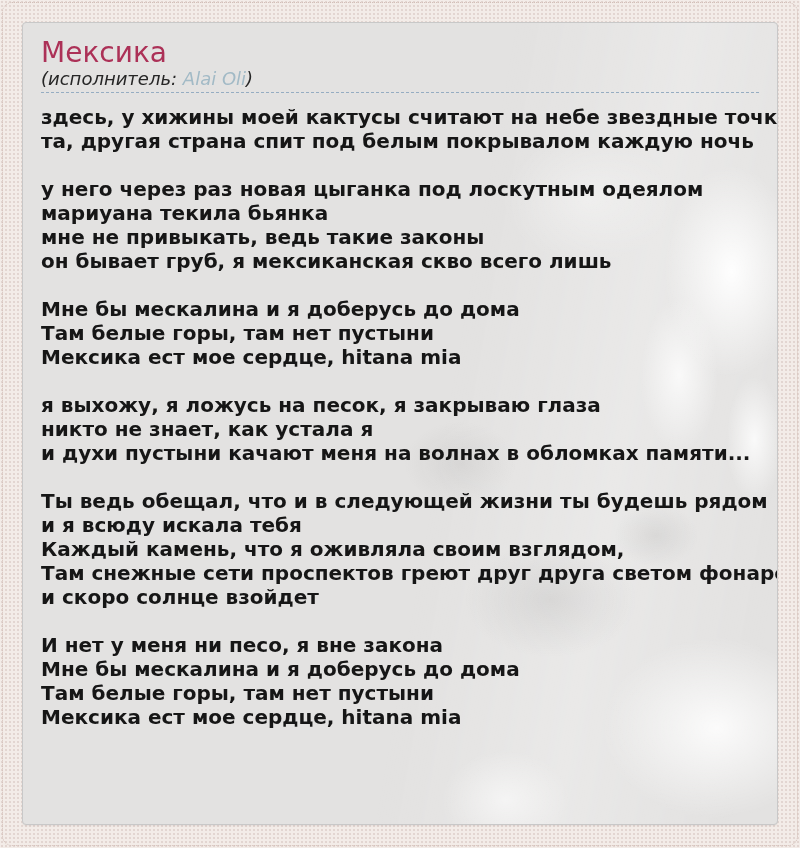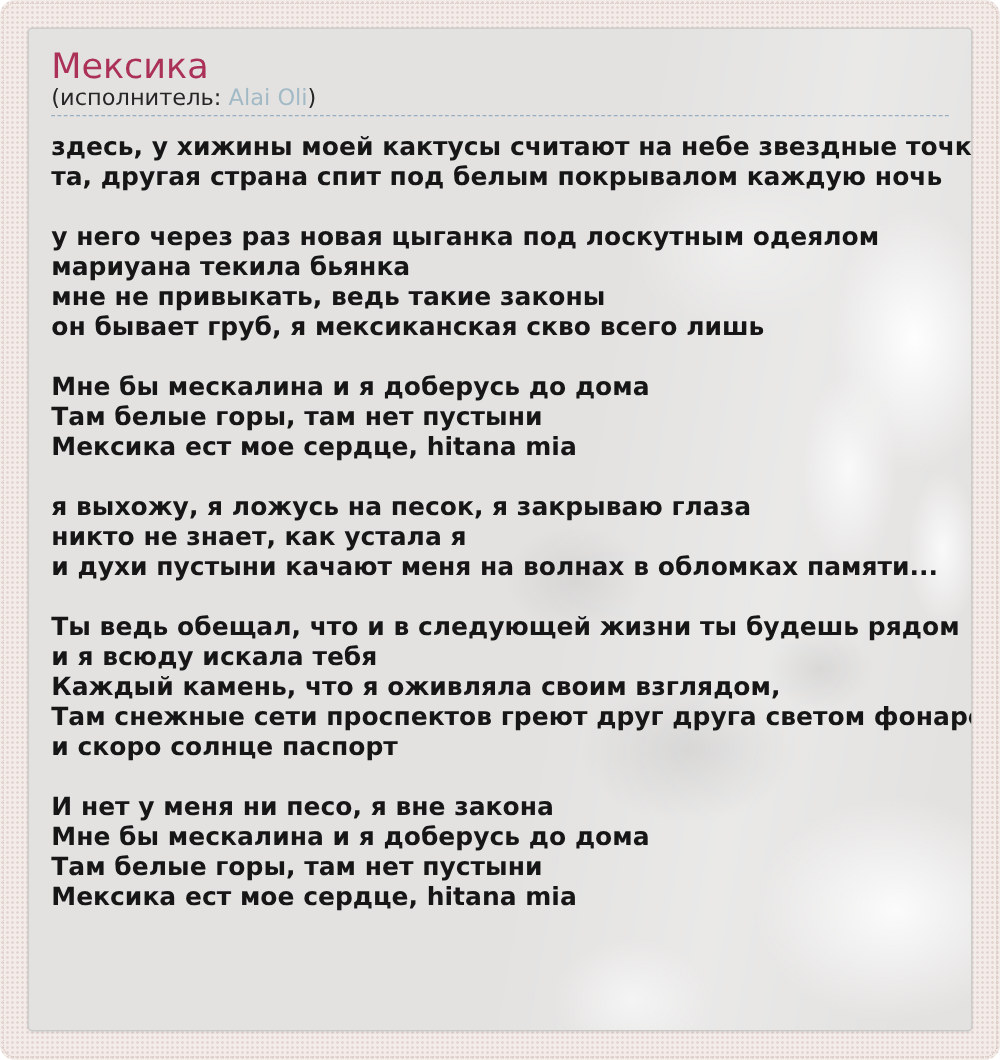--- a/index.html
+++ b/index.html
@@ -16,21 +16,21 @@
   body{
     width:800px;height:848px;
     font-family:"DejaVu Sans","Liberation Sans",sans-serif;
     position:relative;overflow:hidden;
   }
   .outer-page{
     position:absolute;inset:0;
     background-color:var(--outer-bg);
     background-image:radial-gradient(rgba(199,178,171,0.38) 1px, rgba(255,255,255,0) 1.2px);
     background-size:4px 4px;
-    border-radius:12px;
+    border-radius:1px;
     box-sizing:border-box;
   }
   .outer-page::before{
     content:"";position:absolute;inset:2px;
     border:1px dotted var(--outer-dot);
     border-radius:10px;pointer-events:none;
   }
   .lyrics-panel{
     position:absolute;left:22px;top:22px;width:756px;height:803px;
     box-sizing:border-box;
@@ -59,21 +59,21 @@
   .page-title{
     margin:0;font-size:28px;line-height:32px;font-weight:400;
     color:var(--accent);
     position:relative;z-index:2;
   }
   .artist-line{
     margin:0;font-size:18px;line-height:20px;font-weight:400;
     color:#262626;
     border-bottom:1px dashed var(--divider);
     padding-bottom:3px;
-    position:relative;z-index:2;
+    position:relative;z-index:2;font-style:italic;
   }
   .artist-link{color:var(--link);text-decoration:none;cursor:pointer;}
   .lyrics{
     margin-top:12px;
     font-size:20px;line-height:24px;font-weight:700;
     color:var(--text);
     position:relative;z-index:2;
     white-space:nowrap;
   }
   .stanza{margin:0 0 24px 0;}
@@ -106,21 +106,21 @@
         <div class="stanza">
           <div class="line">я выхожу, я ложусь на песок, я закрываю глаза</div>
           <div class="line">никто не знает, как устала я</div>
           <div class="line">и духи пустыни качают меня на волнах в обломках памяти...</div>
         </div>
         <div class="stanza">
           <div class="line">Ты ведь обещал, что и в следующей жизни ты будешь рядом</div>
           <div class="line">и я всюду искала тебя</div>
           <div class="line">Каждый камень, что я оживляла своим взглядом,</div>
           <div class="line">Там снежные сети проспектов греют друг друга светом фонарей</div>
-          <div class="line">и скоро солнце паспорт</div>
+          <div class="line">и скоро солнце взойдет</div>
         </div>
         <div class="stanza">
           <div class="line">И нет у меня ни песо, я вне закона</div>
           <div class="line">Мне бы мескалина и я доберусь до дома</div>
           <div class="line">Там белые горы, там нет пустыни</div>
           <div class="line">Мексика ест мое сердце, hitana mia</div>
         </div>
       </div>
   </div>
 </div>

